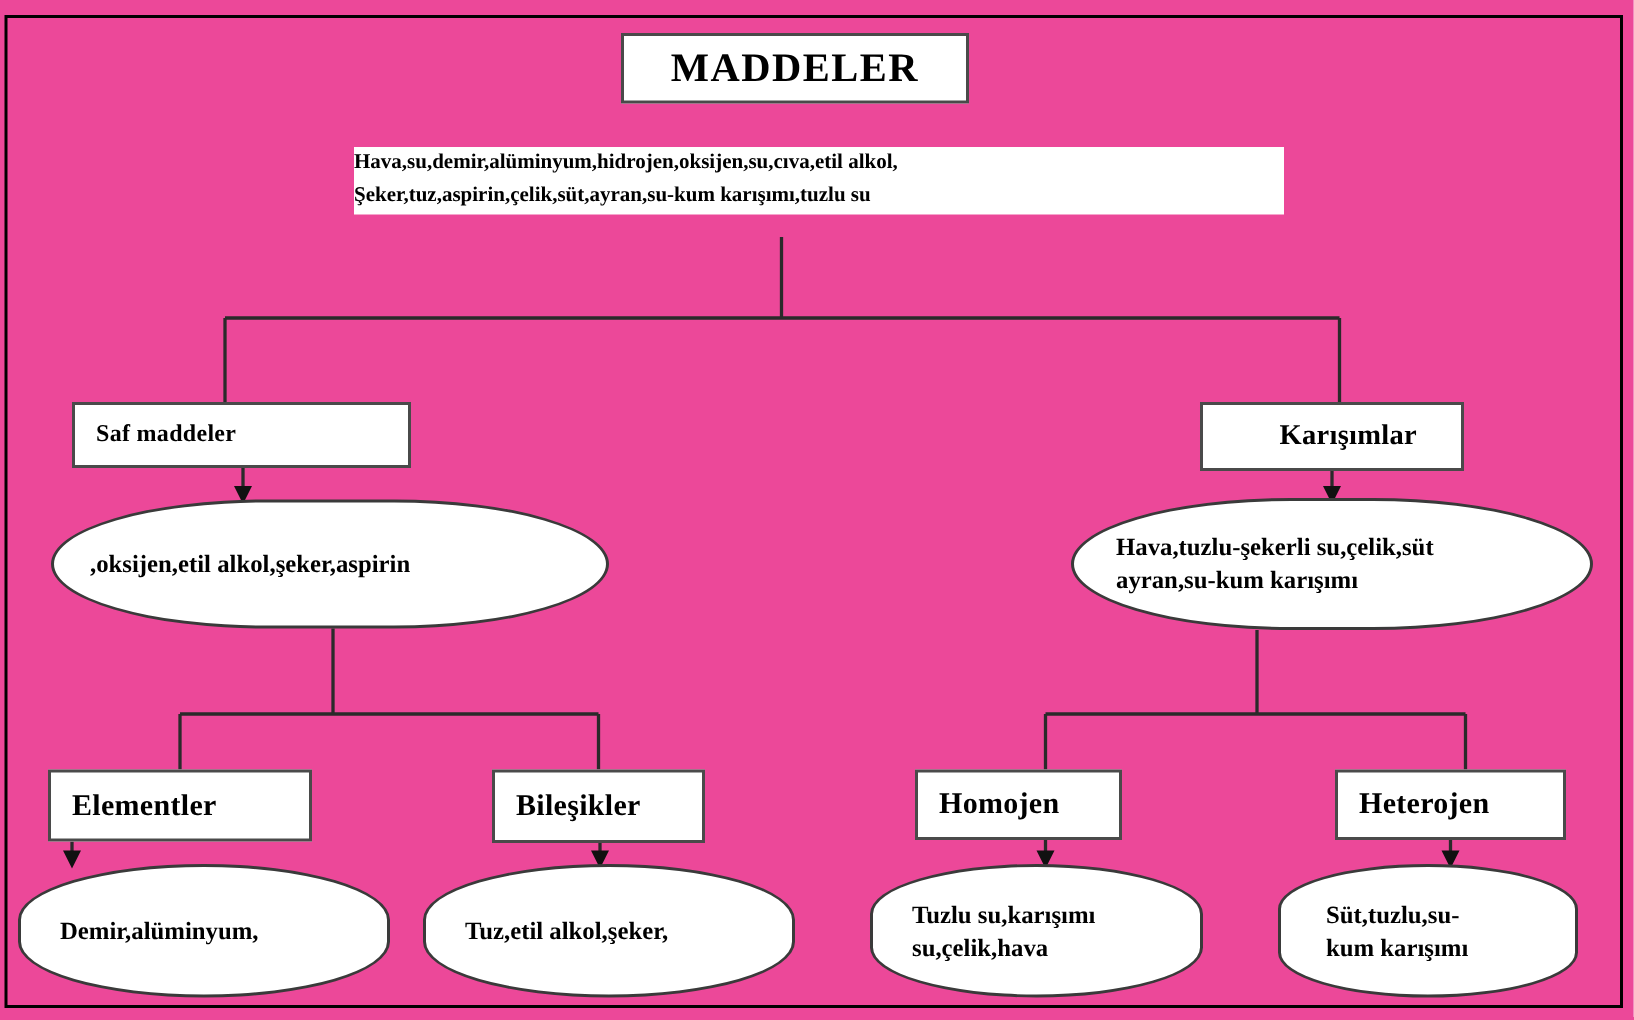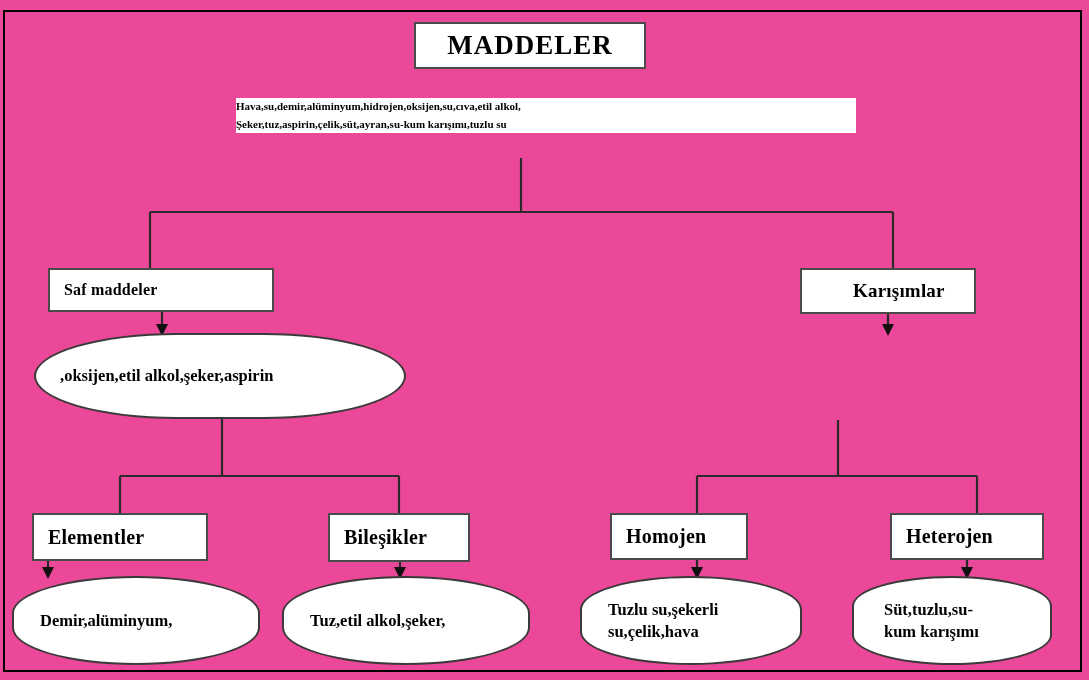--- a/index.html
+++ b/index.html
@@ -79,21 +79,21 @@
     padding-left: 0;
   }
   
   #root-text {
     position: absolute;
     left: 236px;
     top: 98px;
     width: 620px;
     z-index: 3;
     font-weight: bold;
-    font-size: 11px;
+    font-size: 14px;
     line-height: 1.6;
     color: #000000;
     text-align: left;
     background: #ffffff;
   }
   
   #box-saf      { left: 48px;  top: 268px; width: 226px; height: 44px; }
   #box-saf .label      { font-size: 16px; }
   #box-karisim  { left: 800px; top: 268px; width: 176px; height: 46px; }
   #box-karisim .label  { font-size: 19px; margin-left: 37px; }
@@ -185,20 +185,26 @@
   </div>
   <div class="node stadium-node" id="oval-saf">
     <div class="label">
       <div>,oksijen,etil alkol,şeker,aspirin</div>
     </div>
   </div>
 
   <div class="node rect-node" id="box-karisim">
     <span class="label">Karışımlar</span>
   </div>
+  <div class="node stadium-node" id="oval-karisim">
+    <div class="label">
+      <div>Hava,tuzlu-şekerli su,çelik,süt</div>
+      <div>ayran,su-kum karışımı</div>
+    </div>
+  </div>
 
   <div class="node rect-node" id="box-element">
     <span class="label">Elementler</span>
   </div>
   <div class="node stadium-node" id="oval-element">
     <div class="label">
       <div>Demir,alüminyum,</div>
     </div>
   </div>
 
@@ -209,21 +215,21 @@
     <div class="label">
       <div>Tuz,etil alkol,şeker,</div>
     </div>
   </div>
 
   <div class="node rect-node" id="box-homojen">
     <span class="label">Homojen</span>
   </div>
   <div class="node stadium-node" id="oval-homojen">
     <div class="label">
-      <div>Tuzlu su,şekerli</div>
+      <div>Tuzlu su,karışımı</div>
       <div>su,çelik,hava</div>
     </div>
   </div>
 
   <div class="node rect-node" id="box-heterojen">
     <span class="label">Heterojen</span>
   </div>
   <div class="node stadium-node" id="oval-heterojen">
     <div class="label">
       <div>Süt,tuzlu,su-</div>

